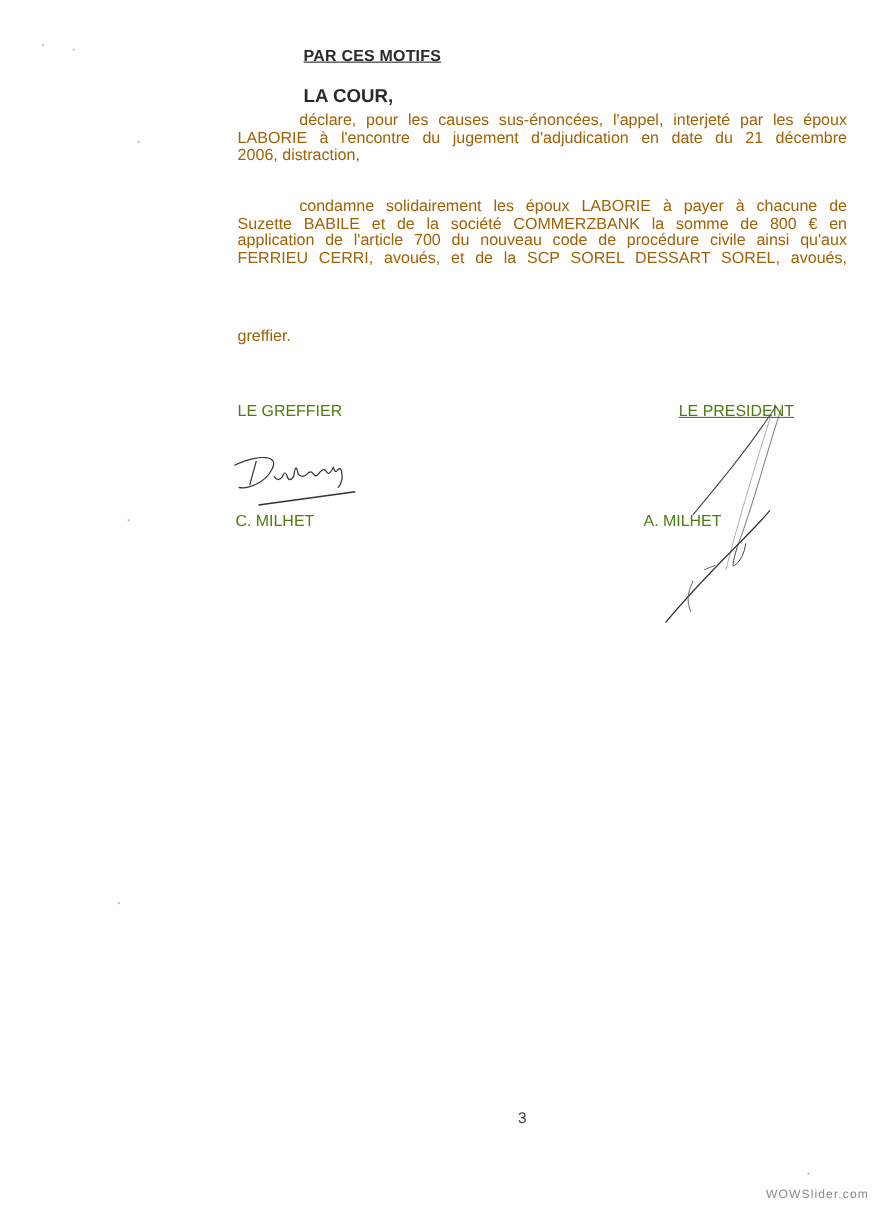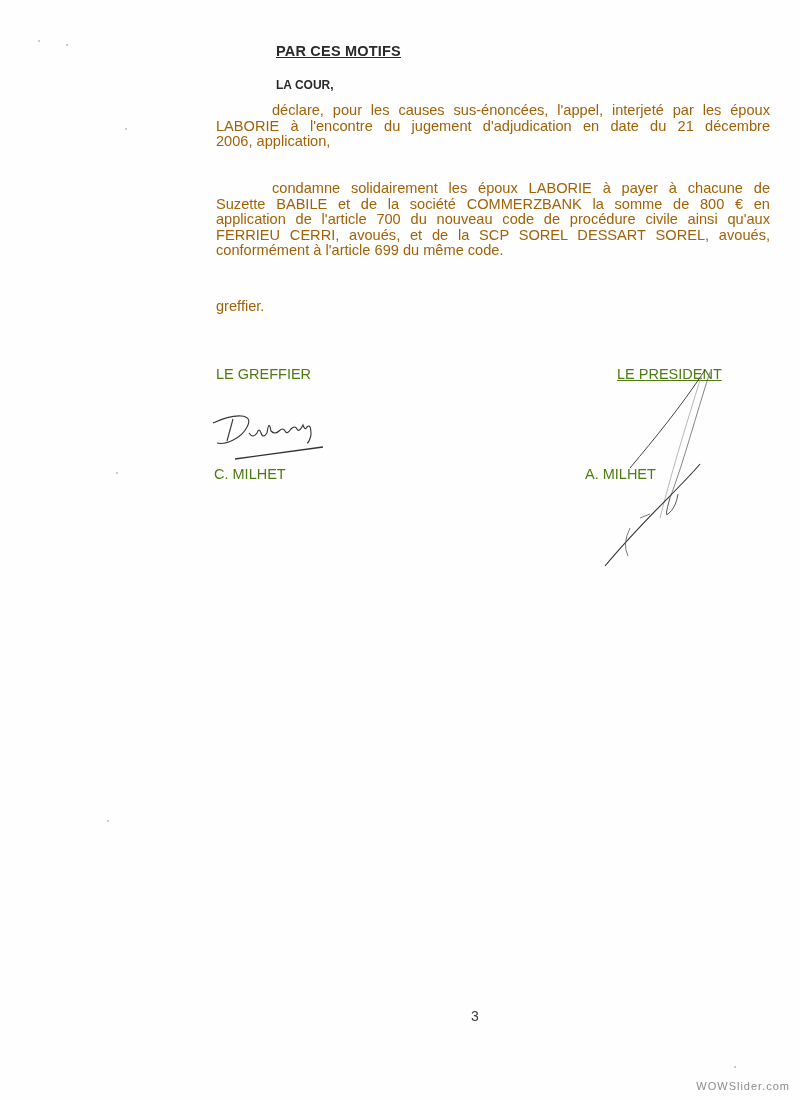--- a/index.html
+++ b/index.html
@@ -27,21 +27,21 @@
       top: 43px;
       font-size: 14.5px;
       font-weight: bold;
       text-decoration: underline;
       letter-spacing: 0.2px;
     }
     .court {
       position: absolute;
       left: 276px;
       top: 78px;
-      font-size: 12px;
+      font-size: 17px;
       font-weight: bold;
     }
     .para {
       position: absolute;
       left: 216px;
       width: 554px;
       font-size: 14.6px;
       line-height: 15.6px;
       text-align: justify;
       color: #a16207;
@@ -108,29 +108,28 @@
   <div class="speck" style="left:116px;top:472px"></div>
   <div class="speck" style="left:107px;top:820px"></div>
   <div class="speck" style="left:734px;top:1066px"></div>
 
   <div class="heading">PAR CES MOTIFS</div>
   <div class="court">LA COUR,</div>
 
   <div class="para" id="para1">
     <span class="line indent">déclare, pour les causes sus-énoncées, l'appel, interjeté par les époux</span>
     <span class="line">LABORIE à l'encontre du jugement d'adjudication en date du 21 décembre</span>
-    <span class="line last">2006, application,</span>
+    <span class="line last">2006, distraction,</span>
   </div>
 
   <div class="para" id="para2">
     <span class="line indent">condamne solidairement les époux LABORIE à payer à chacune de</span>
     <span class="line">Suzette BABILE et de la société COMMERZBANK la somme de 800 € en</span>
     <span class="line">application de l'article 700 du nouveau code de procédure civile ainsi qu'aux</span>
     <span class="line">FERRIEU CERRI, avoués, et de la SCP SOREL DESSART SOREL, avoués,</span>
-    <span class="line last">conformément à l'article 699 du même code.</span>
   </div>
 
   <div class="para" id="para3">
     <span class="line last">greffier.</span>
   </div>
 
   <div class="sig-label" id="greffier-label">LE GREFFIER</div>
   <div class="sig-label" id="president-label">LE PRESIDENT</div>
 
   <svg class="signature" id="greffier-signature" viewBox="0 0 130 60">

